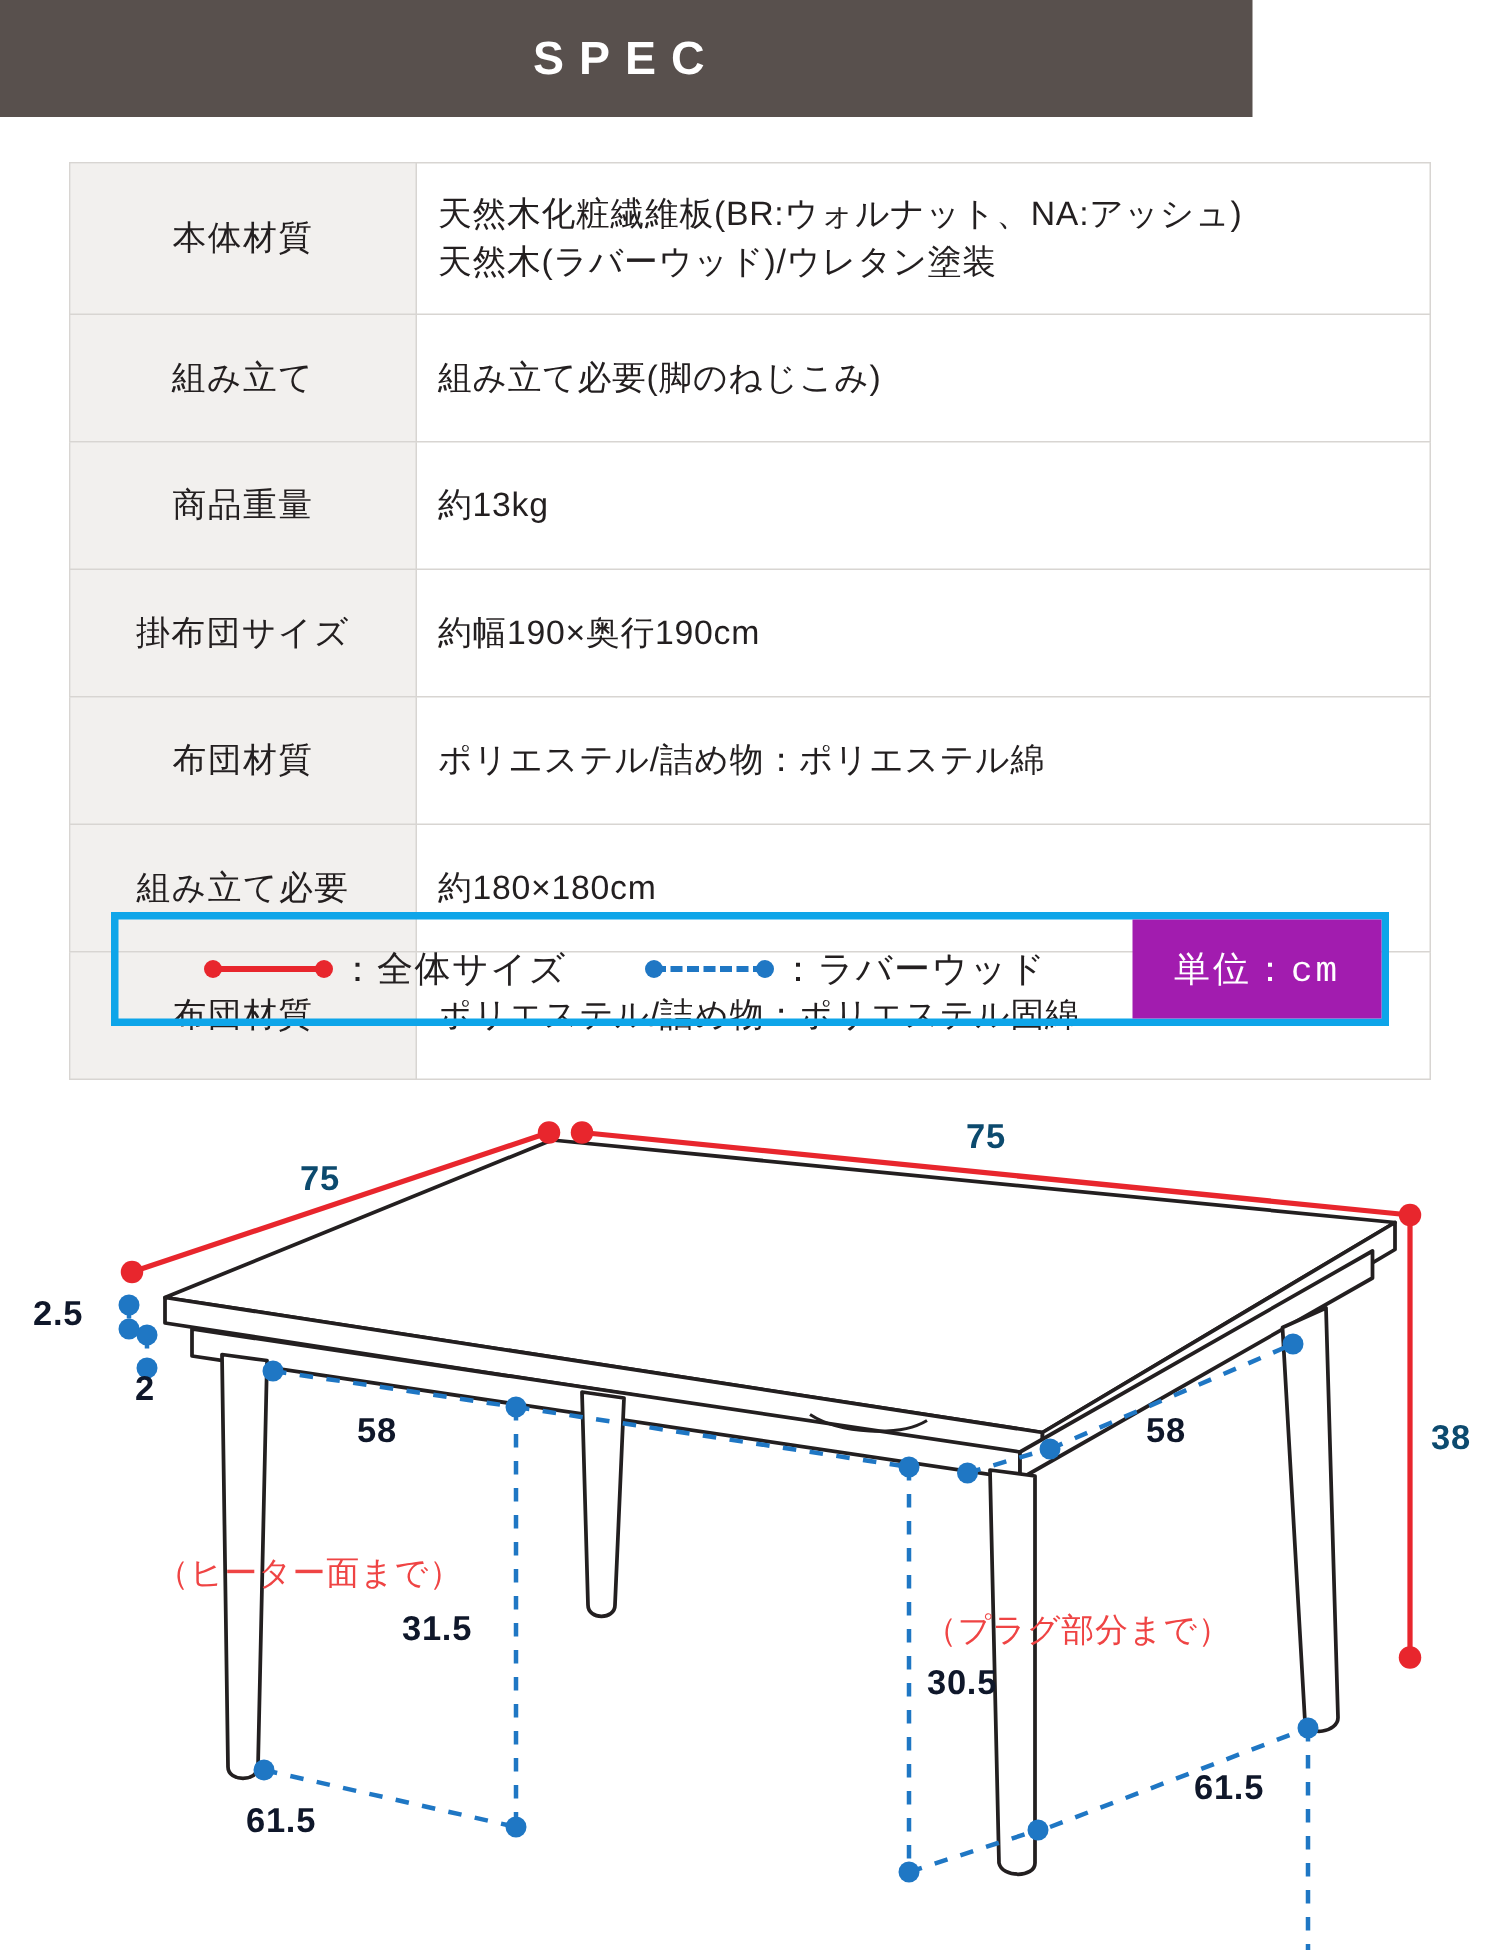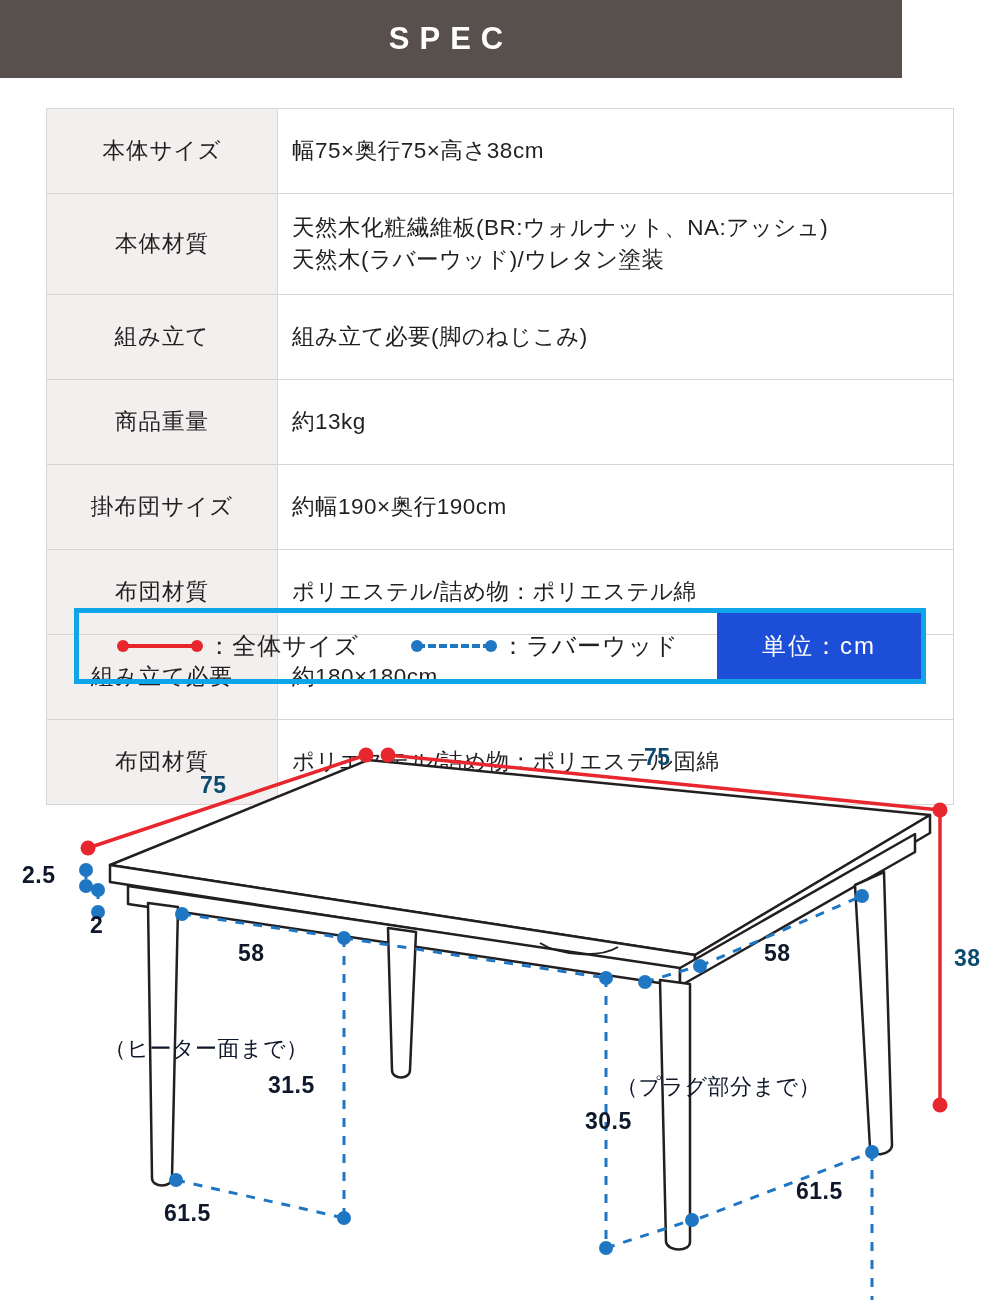--- a/index.html
+++ b/index.html
@@ -19,21 +19,21 @@
     position: relative;
     width: 1000px;
     height: 1300px;
     background: #fff;
   }
   
   .spec-header {
     position: absolute;
     top: 0;
     left: 0;
-    width: 902px;
+    width: 835px;
     height: 78px;
     background: #58504d;
     color: #ffffff;
     display: flex;
     align-items: center;
     justify-content: center;
     letter-spacing: 10px;
     font-size: 31px;
     font-weight: bold;
   }
@@ -121,28 +121,29 @@
     width: 12px;
     height: 12px;
     border-radius: 50%;
     top: 2px;
   }
   .dot.red { background: #e8262d; }
   .dot.blue { background: #1f77c4; }
   .dot.l { left: 0; }
   .dot.r { right: 0; }
   .legend-unit {
-    width: 204px;
-    background: #1d4ed8;
+    width: 166px;
+    background: #a21caf;
     color: #ffffff;
     display: flex;
     align-items: center;
     justify-content: center;
     font-size: 24px;
     letter-spacing: 2px;
+    font-family: Liberation Mono, monospace;
   }
 
   
   .diagram {
     position: absolute;
     top: 700px;
     left: 0;
     width: 1000px;
     height: 600px;
   }
@@ -152,38 +153,34 @@
     font-size: 23px;
     font-weight: bold;
     letter-spacing: 0.5px;
     white-space: nowrap;
   }
   .dim-label.red { color: #0c4a6e; }
   .dim-label.blue { color: #0f172a; }
   .dim-note {
     position: absolute;
     font-size: 22px;
-    color: #0f172a;
+    color: #ef4444;
     white-space: nowrap;
     letter-spacing: 0.5px;
   }
 </style>
 </head>
 <body>
 
 <div class="page">
 
   <div class="spec-header">SPEC</div>
 
   <table class="spec-table">
     <tbody>
-      <tr class="tall">
-        <td class="label">本体サイズ</td>
-        <td class="value">幅75×奥行75×高さ38cm</td>
-      </tr>
       <tr class="double">
         <td class="label">本体材質</td>
         <td class="value">
           <span>天然木化粧繊維板(BR:ウォルナット、NA:アッシュ)</span>
           <span class="line2">天然木(ラバーウッド)/ウレタン塗装</span>
         </td>
       </tr>
       <tr class="tall">
         <td class="label">組み立て</td>
         <td class="value">組み立て必要(脚のねじこみ)</td>
@@ -321,18 +318,18 @@
     <div class="dim-label red" style="left:200px; top:72px;">75</div>
     <div class="dim-label red" style="left:644px; top:44px;">75</div>
     <div class="dim-label blue" style="left:22px; top:162px;">2.5</div>
     <div class="dim-label blue" style="left:90px; top:212px;">2</div>
     <div class="dim-label blue" style="left:238px; top:240px;">58</div>
     <div class="dim-label blue" style="left:764px; top:240px;">58</div>
     <div class="dim-label red" style="left:954px; top:245px;">38</div>
     <div class="dim-note" style="left:104px; top:334px;">（ヒーター面まで）</div>
     <div class="dim-label blue" style="left:268px; top:372px;">31.5</div>
     <div class="dim-note" style="left:616px; top:372px;">（プラグ部分まで）</div>
-    <div class="dim-label blue" style="left:585px; top:408px;">30.5</div>
+    <div class="dim-label blue" style="left:618px; top:408px;">30.5</div>
     <div class="dim-label blue" style="left:164px; top:500px;">61.5</div>
     <div class="dim-label blue" style="left:796px; top:478px;">61.5</div>
   </div>
 
 </div>
 
 </body></html>

